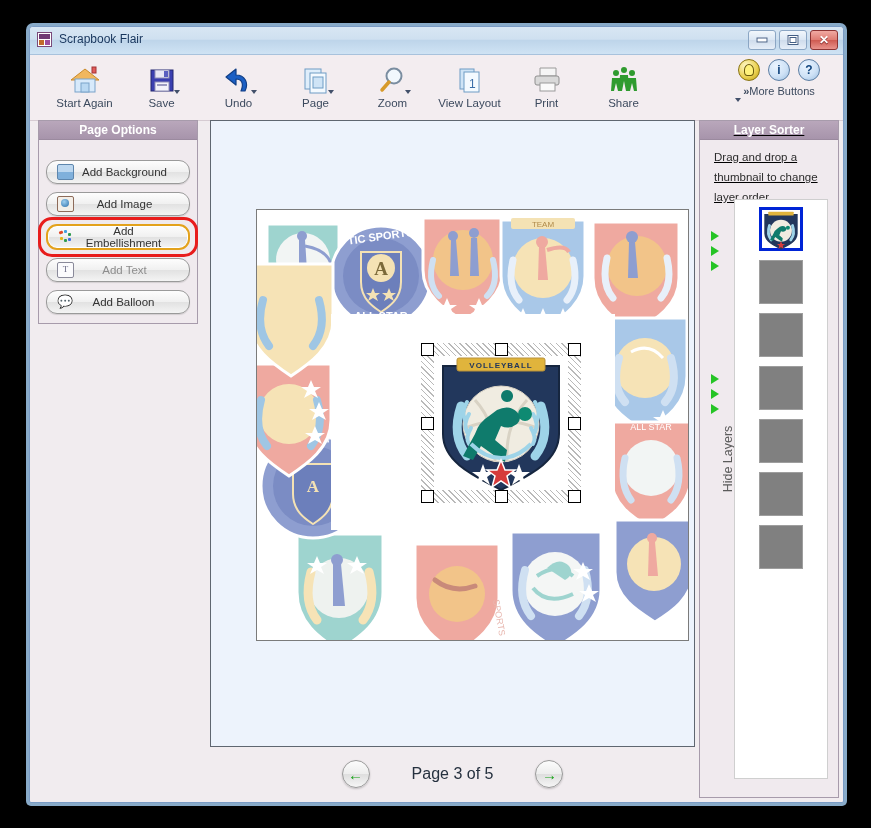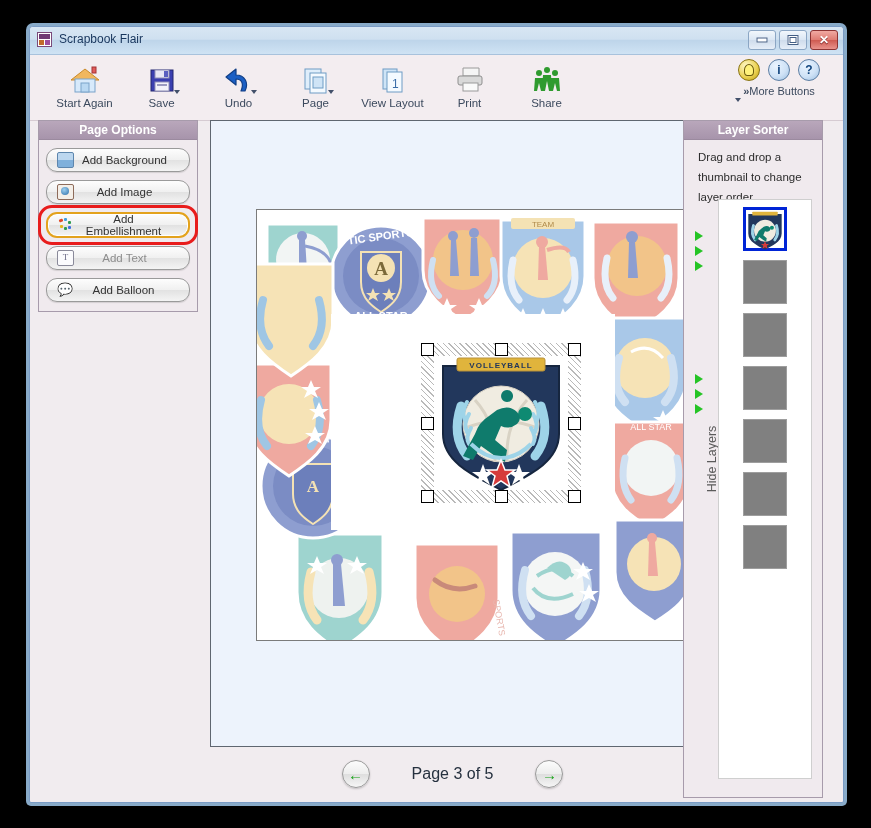--- a/index.html
+++ b/index.html
@@ -56,21 +56,21 @@
     border-left:3.5px solid transparent;border-right:3.5px solid transparent;border-top:4px solid #42506a;}
 
   
   .body-area{position:absolute;left:0;top:93px;right:0;bottom:0;}
 
   
   .sidebar{position:absolute;left:8px;top:0;width:160px;}
   .panel{border:1px solid #a79bab;background:#f0eaee;}
   .panel-hd{height:18px;line-height:18px;text-align:center;font-size:12px;font-weight:bold;color:#fff;
     background:linear-gradient(to bottom,#b9a7bb,#a794ab);border-bottom:1px solid #9b8a9f;}
-  .panel-bd{padding:8px 7px 9px 7px;display:flex;flex-direction:column;gap:8px;}
+  .panel-bd{padding:8px 7px 9px 7px;display:flex;flex-direction:column;gap:8px;margin-top:12px;}
   .opt-btn{height:22px;border:1px solid #9a9a9a;border-radius:11px;
     background:linear-gradient(to bottom,#fdfdfd,#f0f0f0 50%,#e2e2e2 52%,#f4f4f4);
     display:flex;align-items:center;gap:6px;padding-left:10px;font-size:11.5px;color:#333;
     box-shadow:0 1px 1px rgba(0,0,0,.12);position:relative;}
   .opt-btn .txt{flex:1;text-align:center;padding-right:20px;}
   .opt-btn.disabled .txt{color:#8d8d8d;}
   .oi{width:15px;height:14px;flex:0 0 15px;position:relative;}
   .oi-bg{background:linear-gradient(to bottom,#bcd7ef 50%,#7fb0db 50%);border:1px solid #5d86ad;border-radius:2px;}
   .oi-img{background:#f4efe8;border:1px solid #8d6b5a;border-radius:2px;}
   .oi-img:after{content:"";position:absolute;left:3px;top:2px;width:8px;height:8px;border-radius:50%;
@@ -104,21 +104,21 @@
   
   .pager{position:absolute;left:180px;right:148px;bottom:8px;height:40px;
     display:flex;align-items:center;justify-content:center;gap:42px;}
   .nav-btn{width:26px;height:26px;border-radius:50%;border:1px solid #9a9a9a;
     background:linear-gradient(to bottom,#fcfcfc,#ededed 50%,#dedede 52%,#f6f6f6);
     display:flex;align-items:center;justify-content:center;box-shadow:0 1px 2px rgba(0,0,0,.2);}
   .nav-btn .arr{color:#18a318;font-size:15px;line-height:1;font-weight:bold;}
   .page-label{font-size:16px;color:#26313f;}
 
   
-  .rightcol{position:absolute;right:20px;top:0;width:140px;bottom:4px;}
+  .rightcol{position:absolute;right:4px;top:0;width:140px;bottom:4px;text-decoration:underline;}
   .layer-panel{border:1px solid #a79bab;background:#f0eaee;height:100%;box-sizing:border-box;position:relative;}
   .ls-hd{height:18px;line-height:18px;text-align:center;font-size:12px;font-weight:bold;color:#fff;
     background:linear-gradient(to bottom,#b9a7bb,#a794ab);border-bottom:1px solid #9b8a9f;}
   .ls-hint{padding:7px 6px 4px 14px;font-size:11.5px;color:#2c2c2c;line-height:20px;}
   .ls-list{position:absolute;left:34px;right:10px;top:78px;bottom:18px;background:#fff;border:1px solid #cfcfcf;
     padding:7px 0 0 0;text-align:center;overflow:hidden;}
   .thumb{width:44px;height:44px;margin:0 auto 9px auto;background:#808080;border:1px solid #9e9e9e;box-sizing:border-box;}
   .thumb.sel-thumb{background:#fff;border:3px solid #0024d6;position:relative;padding:0;}
   .thumb.sel-thumb .mini{position:absolute;inset:0;}
   .hide-layers{position:absolute;left:2px;top:0;bottom:0;width:30px;}
@@ -198,20 +198,30 @@
           <svg width="30" height="30" viewBox="0 0 30 30">
             <rect x="4" y="4" width="16" height="20" fill="#dfeefb" stroke="#6f9cc4"></rect>
             <rect x="9" y="8" width="16" height="20" fill="#f4faff" stroke="#6f9cc4"></rect>
             <rect x="12" y="12" width="10" height="11" fill="#cfe4f6" stroke="#6f9cc4"></rect>
           </svg>
         </div>
         <div class="lb">Page</div>
         <span class="caret"></span>
       </div>
 
+      <div class="tool">
+        <div class="ic">
+          <svg width="30" height="30" viewBox="0 0 30 30">
+            <circle cx="16" cy="11" r="7.5" fill="#f2f8fd" stroke="#7a8da0" stroke-width="2"></circle>
+            <line x1="11" y1="17" x2="4" y2="25" stroke="#d79a2a" stroke-width="3.5" stroke-linecap="round"></line>
+          </svg>
+        </div>
+        <div class="lb">Zoom</div>
+        <span class="caret"></span>
+      </div>
 
       <div class="tool">
         <div class="ic">
           <svg width="30" height="30" viewBox="0 0 30 30">
             <rect x="5" y="4" width="14" height="20" fill="#cfe4f6" stroke="#6f9cc4"></rect>
             <rect x="9" y="7" width="15" height="20" fill="#f4faff" stroke="#6f9cc4"></rect>
             <text x="14" y="23" font-size="12" fill="#3b6ea8" font-family="Liberation Sans">1</text>
           </svg>
         </div>
         <div class="lb">View Layout</div>

